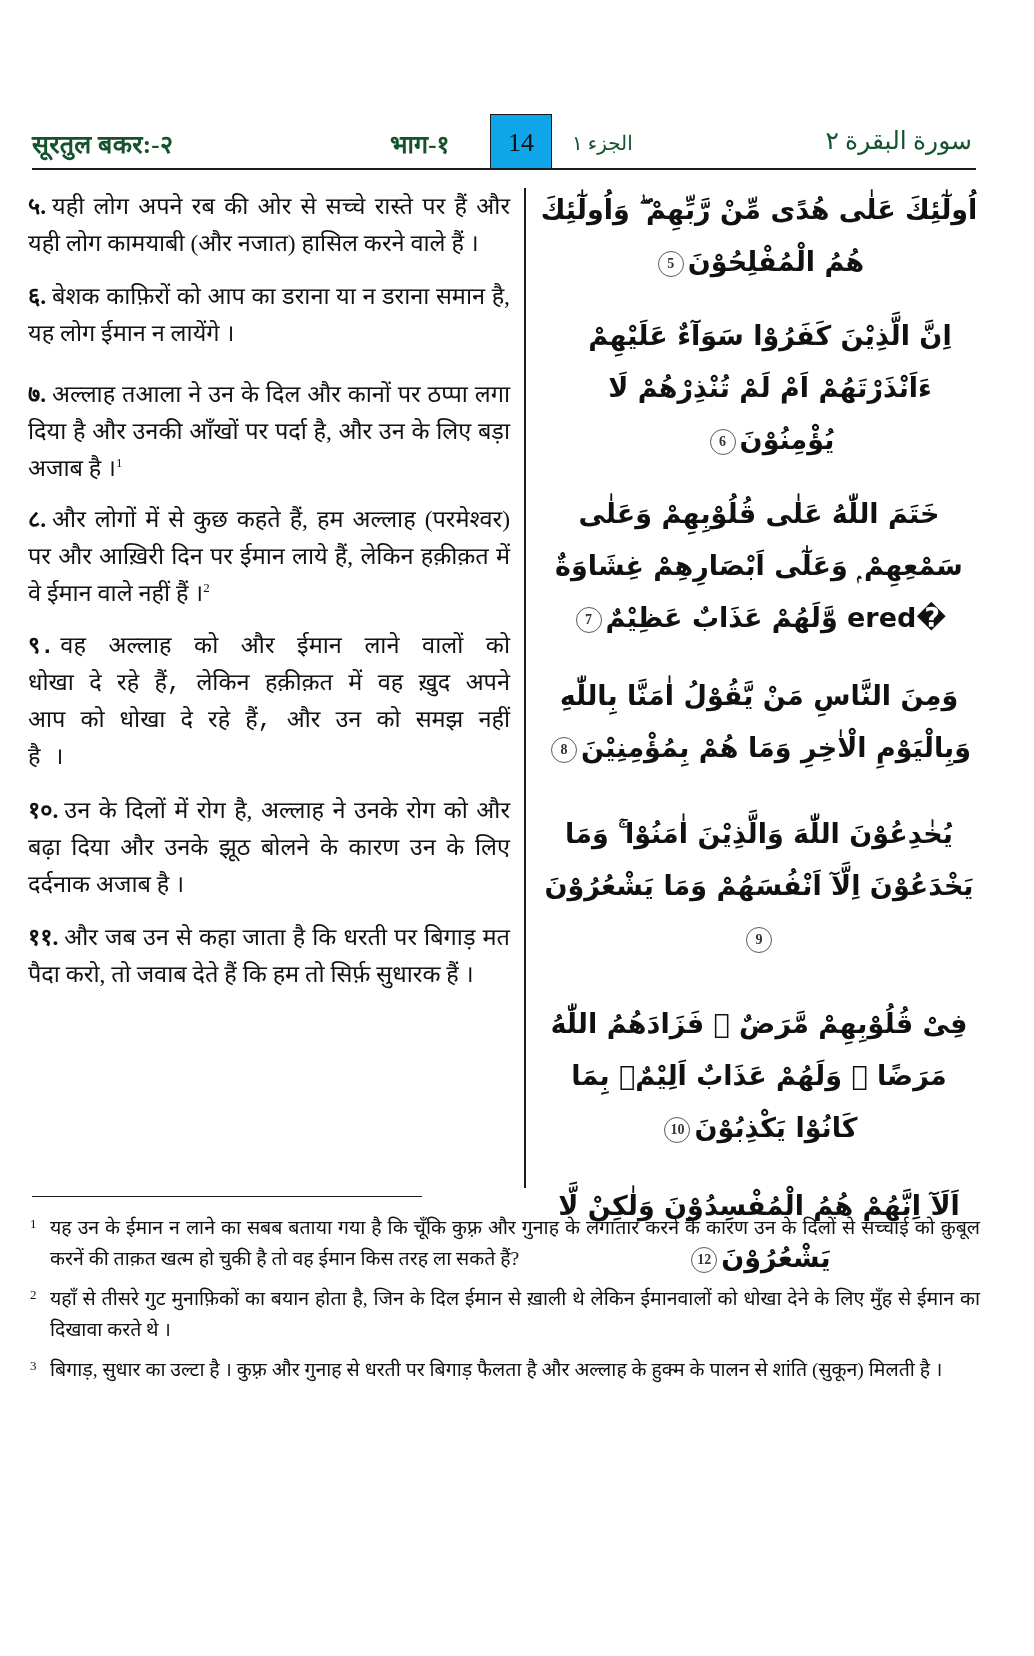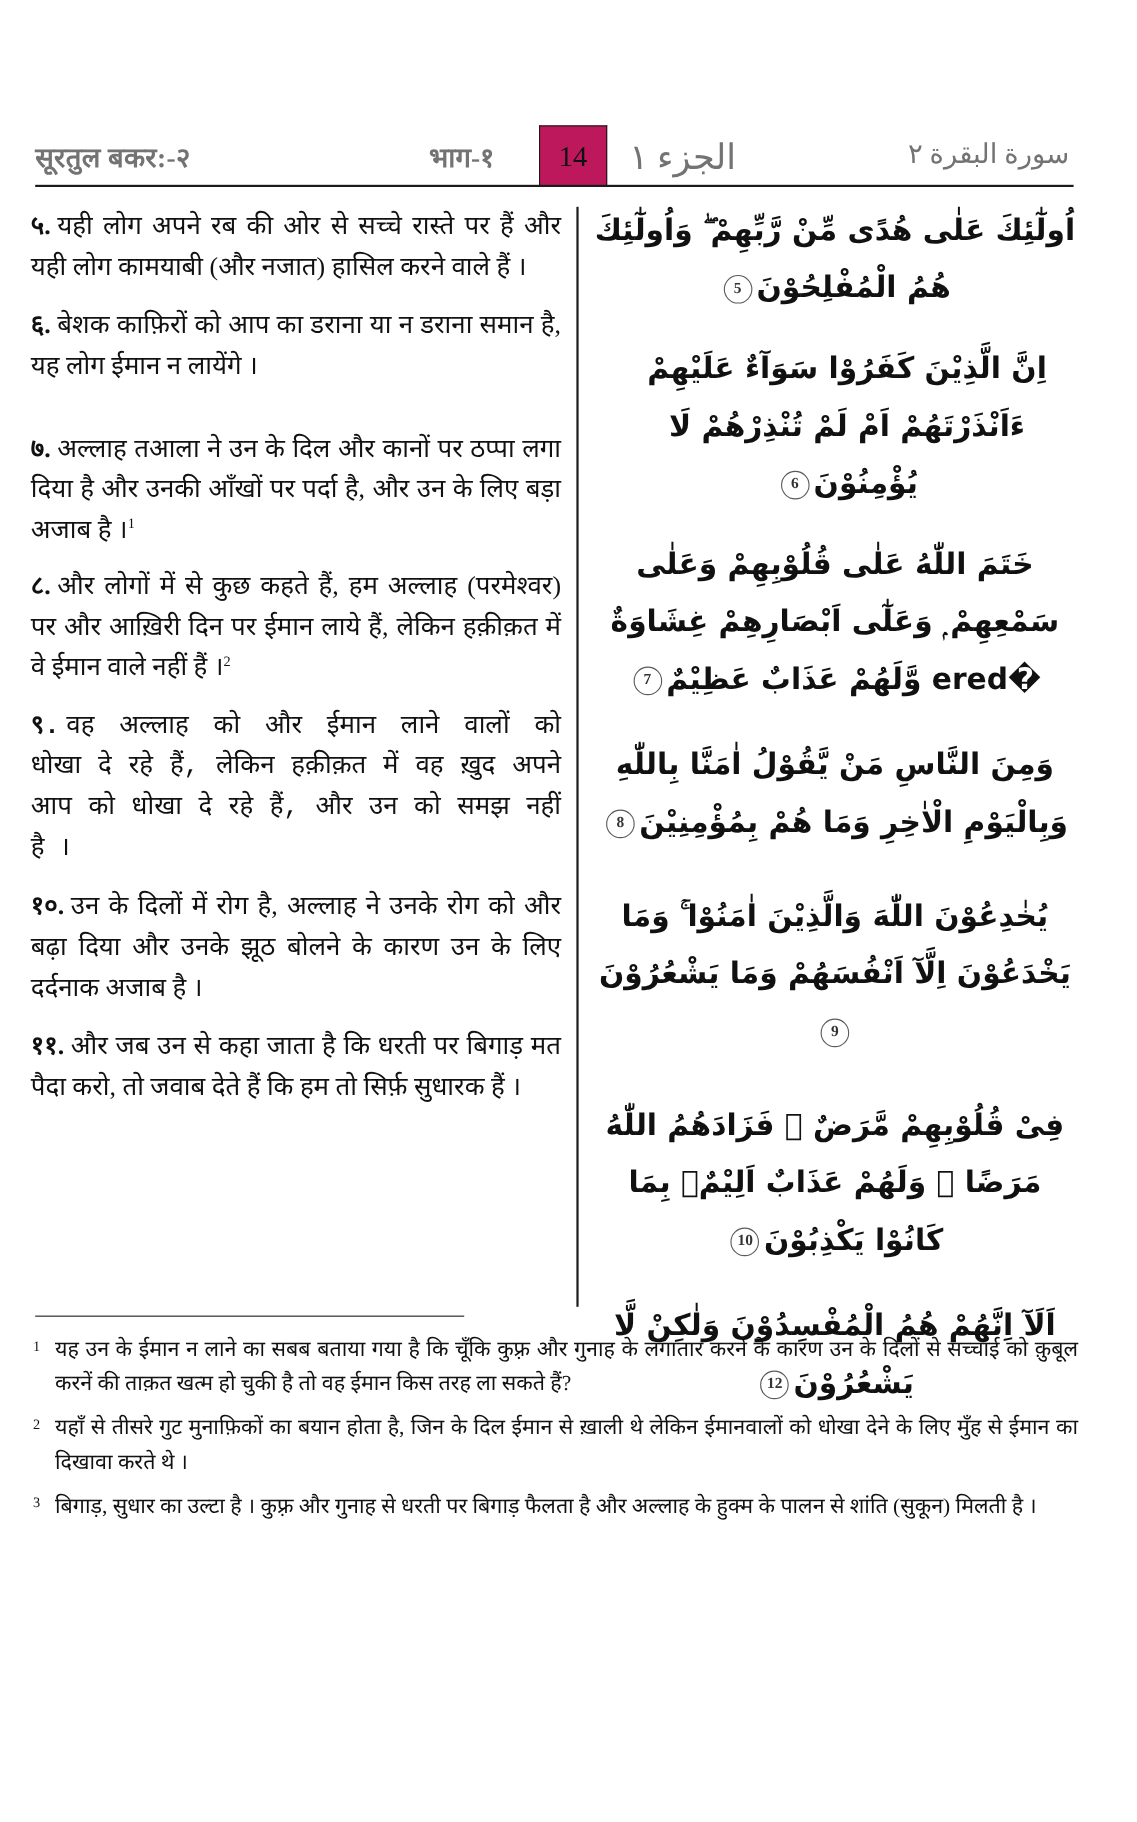--- a/index.html
+++ b/index.html
@@ -26,39 +26,39 @@
     top: 122px;
     width: 940px;
     height: 50px;
   }
 
   .hdr-cell {
     position: absolute;
     font-size: 25px;
     line-height: 34px;
     white-space: nowrap;
-    color: #737373;
+    color: #14532d;
     text-align: right;
   }
 
   .hdr-left  { left: 0px;   top: 6px; font-weight: 600; letter-spacing: 0.3px; }
   .hdr-mid   { left: 358px; top: 6px; font-weight: 600; }
-  .hdr-ar-juz{ left: 540px; top: 4px; font-size: 32px; direction: rtl; }
+  .hdr-ar-juz{ left: 540px; top: 4px; font-size: 20px; direction: rtl; }
   .hdr-ar-sur{ right: 0px;  top: 2px; font-size: 25px; direction: rtl; }
 
   .page-num-box {
     position: absolute;
     left: 458px;
     top: -8px;
     width: 62px;
     height: 56px;
     border: 1.6px solid #1a1a1a;
     border-bottom: none;
     box-sizing: border-box;
-    background: #be185d;
+    background: #0ea5e9;
   }
   .page-num-box .num {
     position: absolute;
     left: 0; right: 0;
     top: 13px;
     text-align: center;
     font-size: 26px;
     font-family: "Liberation Serif", serif;
     color: #111;
   }
@@ -112,21 +112,21 @@
     margin-right: 6px;
   }
   .verse-hi sup {
     font-size: 13px;
     vertical-align: super;
     line-height: 0;
   }
 
   
   .vh-5  { margin-top: 2px;  margin-bottom: 16px; }
-  .vh-6  { margin-bottom: 38px; }
+  .vh-6  { margin-bottom: 24px; }
   .vh-7  { margin-bottom: 14px; }
   .vh-8  { margin-bottom: 16px; }
   .vh-9  { margin-bottom: 16px; font-family: Liberation Mono, monospace; }
   .vh-10 { margin-bottom: 16px; }
   .vh-11 { margin-bottom: 16px; }
   .vh-12 { margin-bottom: 0; }
 
   
   .col-arabic {
     position: absolute;

